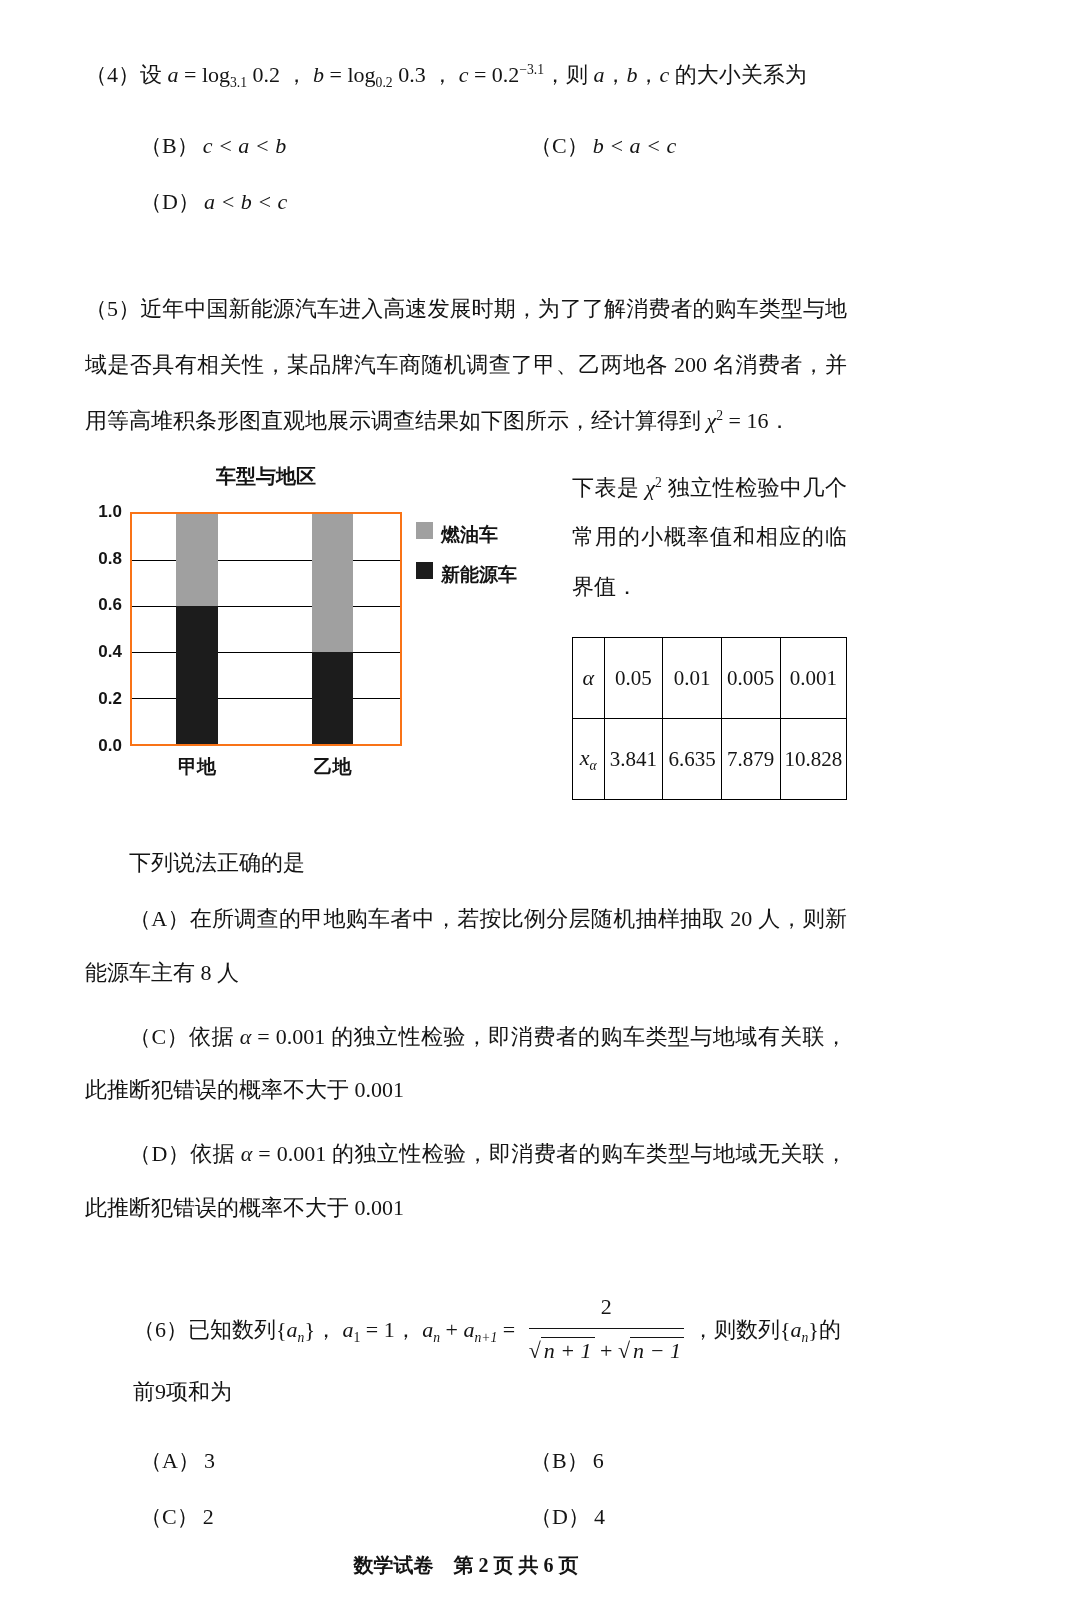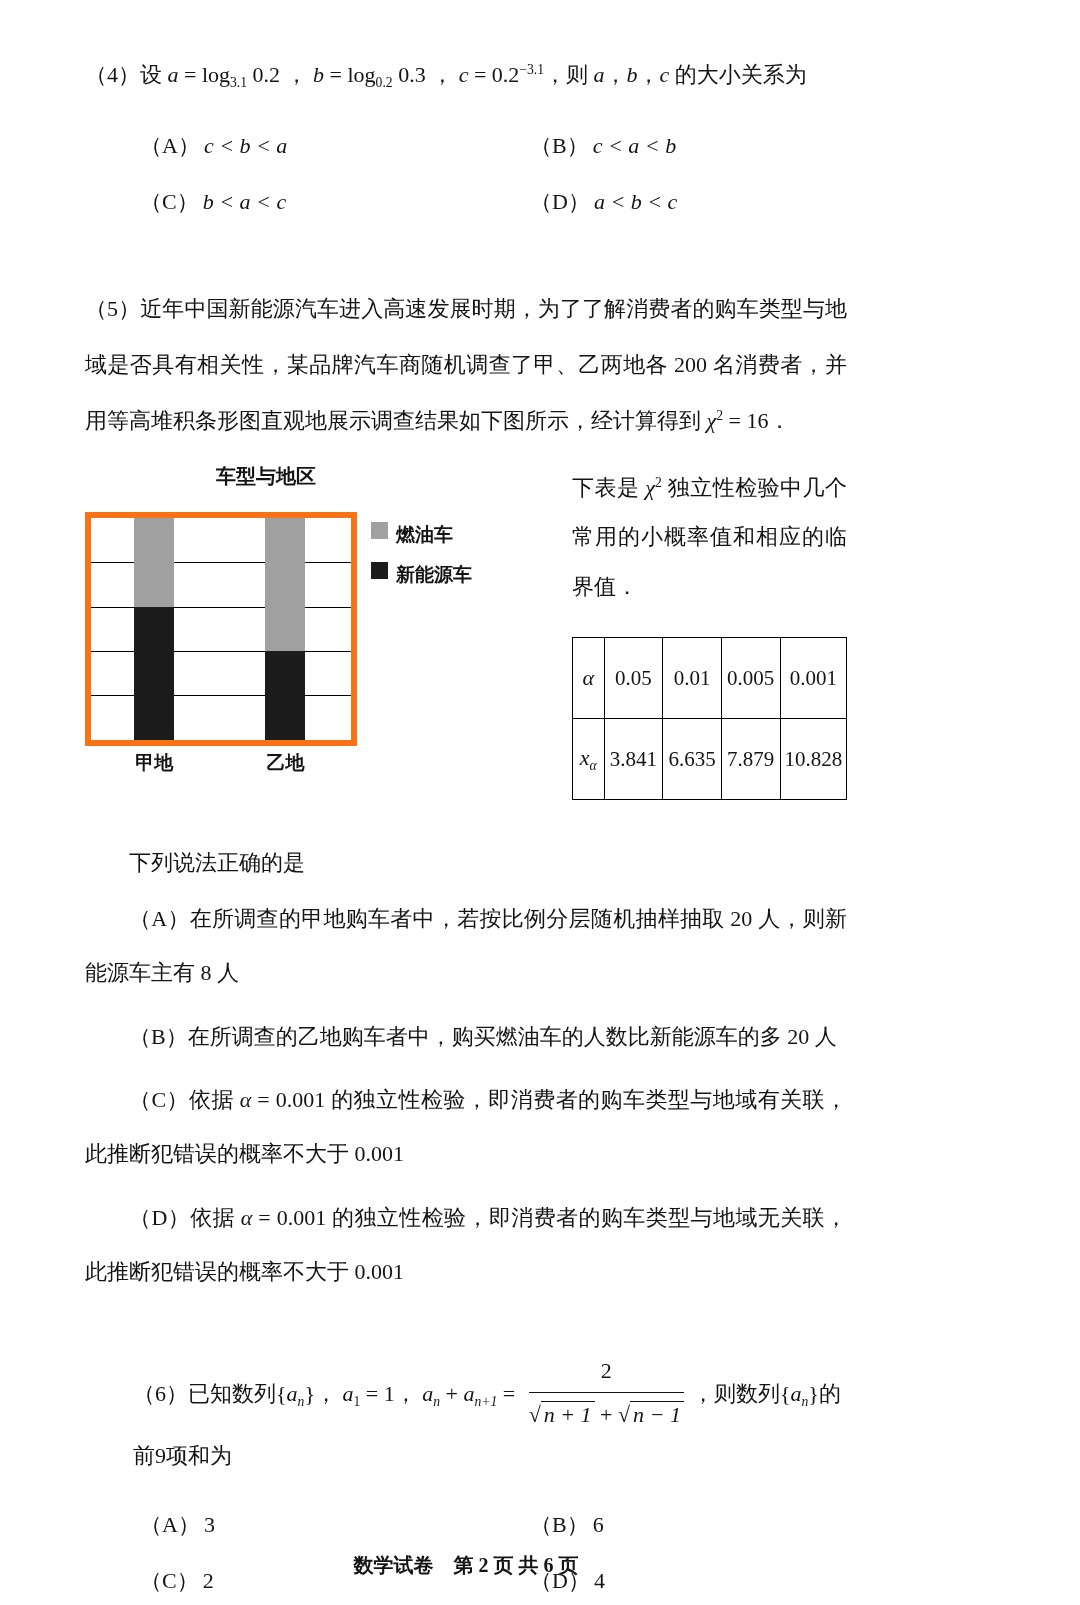--- a/index.html
+++ b/index.html
@@ -16,21 +16,21 @@
 
   .sec-q5 { margin-top:64px; }
   .para { line-height:2.55; text-align:justify; }
 
   .figure { display:flex; margin-top:14px; align-items:flex-start; }
   .chart { width:445px; flex:none; }
   .chart-title { width:317px; padding-left:45px; text-align:center; font-family:"Liberation Sans",sans-serif; font-weight:700; font-size:20px; margin-bottom:22px; }
   .chart-wrap { display:flex; }
   .ylabels { width:45px; position:relative; height:234px; font-family:"Liberation Sans",sans-serif; font-weight:700; font-size:17px; flex:none; }
   .ylabels span { position:absolute; right:8px; transform:translateY(-50%); }
-  .plot { width:272px; height:234px; border:6px solid #f97316; position:relative; flex:none; }
+  .plot { width:272px; height:234px; border:2px solid #f97316; position:relative; flex:none; }
   .gridline { position:absolute; left:0; right:0; height:1px; background:#000; }
   .bar { position:absolute; bottom:0; height:100%; width:15.5%; display:flex; flex-direction:column-reverse; z-index:2; }
   .bar .seg { width:100%; }
   .xlabel { position:absolute; bottom:-36px; transform:translateX(-50%); font-family:"Liberation Sans",sans-serif; font-weight:700; font-size:19px; white-space:nowrap; }
   .legend { padding-left:14px; padding-top:10px; }
   .legend-item { display:flex; gap:8px; margin-bottom:14px; font-family:"Liberation Sans",sans-serif; font-weight:700; font-size:19px; white-space:nowrap; }
   .swatch { width:17px; height:17px; display:inline-block; flex:none; background:#888; }
 
   .fig-right { flex:1; padding-left:42px; }
   .side-text { line-height:2.25; text-align:justify; }
@@ -52,35 +52,42 @@
   .footer { position:absolute; left:0; right:0; bottom:26px; text-align:center; font-size:20px; font-weight:700; }
 </style>
 </head>
 <body>
 
 <div class="page">
 
   <section>
     <p class="stem"><span>（4）设 </span><span><i>a</i><span> = log</span><sub>3.1</sub><span> 0.2 ，  </span></span><span><i>b</i><span> = log</span><sub>0.2</sub><span> 0.3 ，  </span></span><span><i>c</i><span> = 0.2</span><sup>−3.1</sup></span><span>，则 </span><i>a</i><span>，</span><i>b</i><span>，</span><i>c</i><span> 的大小关系为</span></p>
     <div class="opt-grid">
-      <div class="opt"><span class="opt-label">（A）</span><i class="opt-formula">c &lt; b &lt; a</i></div>
       <div class="opt"><span class="opt-label">（B）</span><i class="opt-formula">c &lt; a &lt; b</i></div>
       <div class="opt"><span class="opt-label">（C）</span><i class="opt-formula">b &lt; a &lt; c</i></div>
       <div class="opt"><span class="opt-label">（D）</span><i class="opt-formula">a &lt; b &lt; c</i></div>
     </div>
   </section>
 
   <section class="sec-q5">
     <p class="para"><span>（5）近年中国新能源汽车进入高速发展时期，为了了解消费者的购车类型与地域是否具有相关性，某品牌汽车商随机调查了甲、乙两地各 200 名消费者，并用等高堆积条形图直观地展示调查结果如下图所示，经计算得到 </span><i>χ</i><sup>2</sup><span> = 16．</span></p>
 
     <div class="figure">
 
       <div class="chart">
         <div class="chart-title">车型与地区</div>
         <div class="chart-wrap">
+          <div class="ylabels">
+            <span style="top:0%">1.0</span>
+            <span style="top:20%">0.8</span>
+            <span style="top:40%">0.6</span>
+            <span style="top:60%">0.4</span>
+            <span style="top:80%">0.2</span>
+            <span style="top:100%">0.0</span>
+          </div>
           <div class="plot">
             <div class="gridline" style="top:20%"></div>
             <div class="gridline" style="top:40%"></div>
             <div class="gridline" style="top:60%"></div>
             <div class="gridline" style="top:80%"></div>
             <div class="bar" style="left:16.5%">
               <div class="seg" style="height: 60%; background: rgb(28, 28, 28);"></div>
               <div class="seg" style="height: 40%; background: rgb(160, 160, 160);"></div>
             </div>
             <div class="bar" style="left:67%">
@@ -122,21 +129,20 @@
             <td class="val">10.828</td>
           </tr>
         </tbody>
           </table>
       </div>
     </div>
 
     <p class="prompt">下列说法正确的是</p>
 
     <p class="q5opt"><span>（A）</span><span>在所调查的甲地购车者中，若按比例分层随机抽样抽取 20 人，则新能源车主有 8 人</span></p>
-    <p class="q5opt"><span>（B）</span><span>在所调查的乙地购车者中，购买燃油车的人数比新能源车的多 20 人</span></p>
     <p class="q5opt"><span>（C）</span><span>依据 </span><i>α</i><span> = 0.001 的独立性检验，即消费者的购车类型与地域有关联，此推断犯错误的概率不大于 0.001</span></p>
     <p class="q5opt"><span>（D）</span><span>依据 </span><i>α</i><span> = 0.001 的独立性检验，即消费者的购车类型与地域无关联，此推断犯错误的概率不大于 0.001</span></p>
   </section>
 
   <section class="sec-q6">
     <p class="stem q6-stem"><span>（6）已知数列</span><span>{</span><i>a</i><sub><i>n</i></sub><span>}</span><span>，  </span><i>a</i><sub>1</sub><span> = 1，  </span><i>a</i><sub><i>n</i></sub><span> + </span><i>a</i><sub><i>n+1</i></sub><span> = </span><span class="frac"><span class="fnum">2</span><span class="fden"><span>√</span><span class="rad"><i>n + 1</i></span><span> + </span><span>√</span><span class="rad"><i>n − 1</i></span></span></span><span>，则数列</span><span>{</span><i>a</i><sub><i>n</i></sub><span>}</span><span>的前9项和为</span></p>
     <div class="opt-grid">
       <div class="opt"><span class="opt-label">（A）</span><span class="opt-val">3</span></div>
       <div class="opt"><span class="opt-label">（B）</span><span class="opt-val">6</span></div>
       <div class="opt"><span class="opt-label">（C）</span><span class="opt-val">2</span></div>

